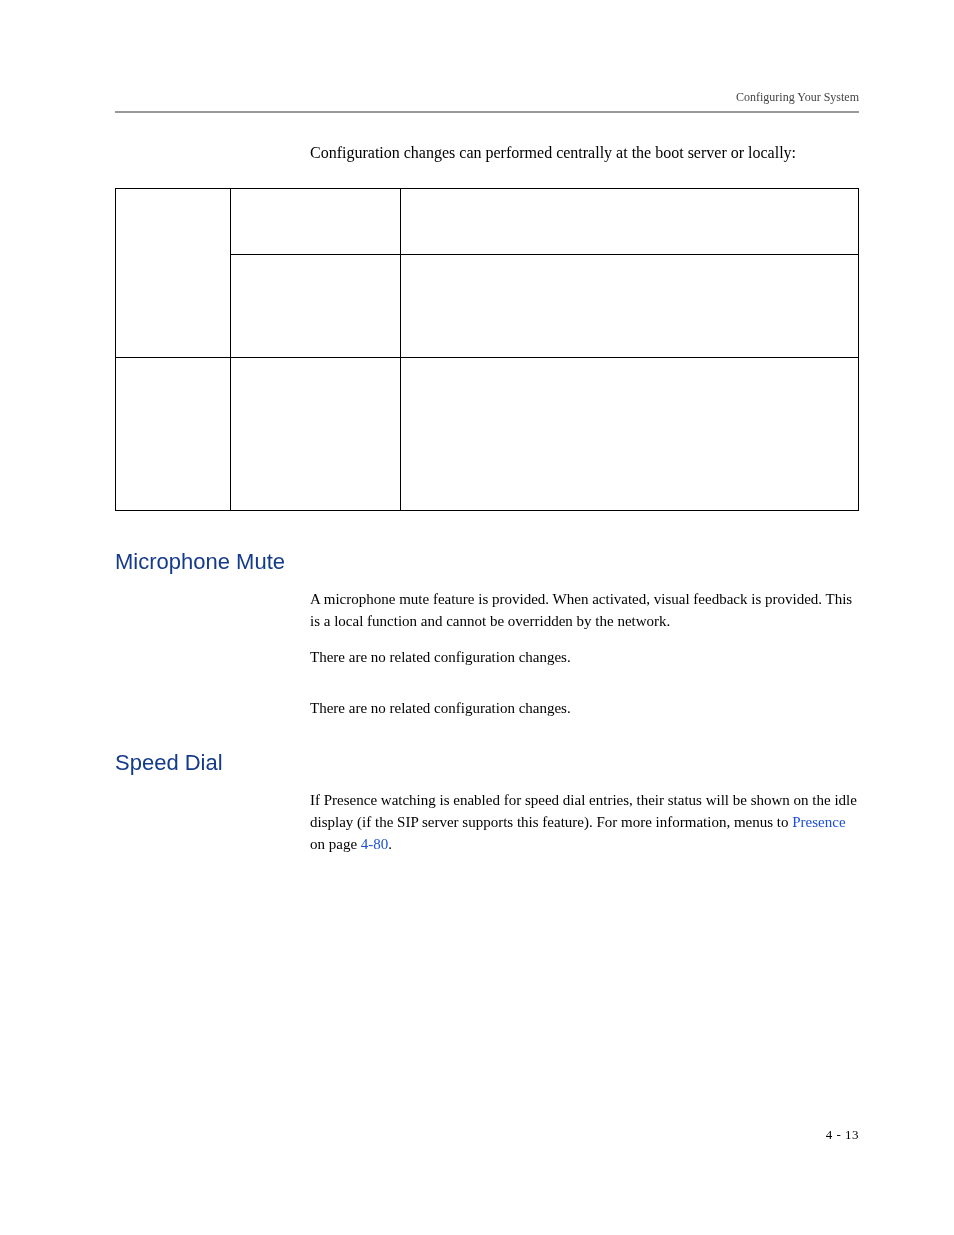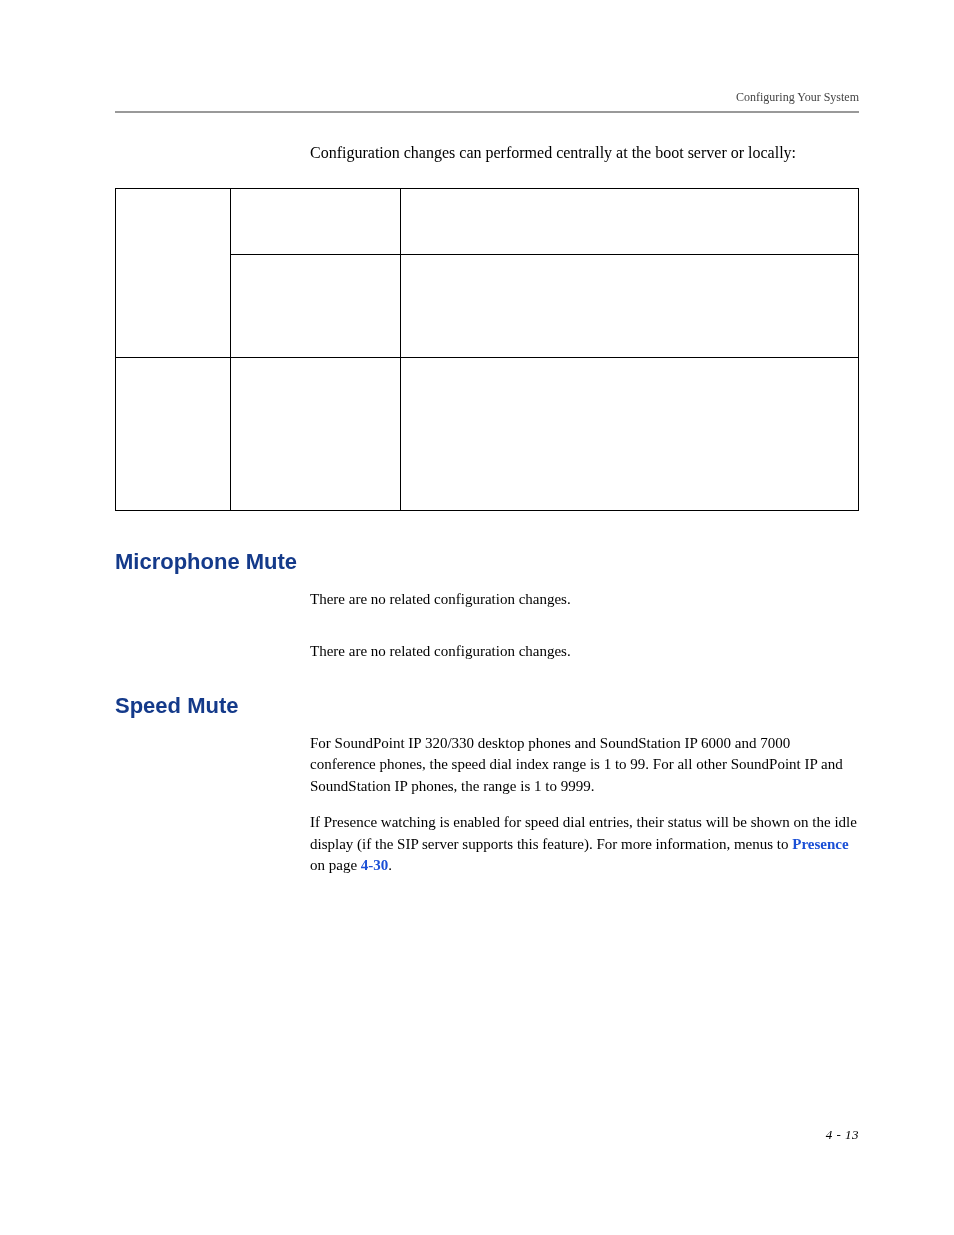--- a/index.html
+++ b/index.html
@@ -45,48 +45,46 @@
   }
   table.cfg col.c1 { width: 115px; }
   table.cfg col.c2 { width: 170px; }
   
   table.cfg tr.r1 td { height: 63px; }
   table.cfg tr.r2 td { height: 100px; }
   table.cfg tr.r3 td { height: 150px; }
   
   h2.sec-title {
     font-family: Futura, "Century Gothic", "Trebuchet MS", Arial, sans-serif;
-    font-weight: 700;
+    font-weight: 400;
     font-size: 22px;
     color: #143a8a;
     margin: 8px 0 14px 0;
   }
   .body-block {
     margin-left: 195px;
     font-size: 15px;
     line-height: 1.45;
   }
   .body-block p {
     margin: 0 0 14px 0;
   }
   .section {
     margin-bottom: 30px;
   }
   a.xref {
     color: #1a4fd6;
     text-decoration: none;
-    font-weight: bold;
   }
   .page-num {
     position: absolute;
     bottom: 92px;
     right: 95px;
     font-size: 13px;
     letter-spacing: 0.5px;
-    font-style: italic;
   }
 </style>
 </head>
 <body>
 
 <div class="page">
 
   <div class="running-head">Configuring Your System</div>
   <hr class="top-rule">
 
@@ -112,35 +110,35 @@
       <td></td>
       <td></td>
       <td></td>
     </tr>
   </tbody>
     </table>
 
   <div class="section">
     <h2 class="sec-title">Microphone Mute</h2>
     <div class="body-block">
+      <p>A microphone mute feature is provided. When activated, visual feedback is provided. This is a local function and cannot be overridden by the network.</p>
       <p>There are no related configuration changes.</p>
     </div>
   </div>
 
   <div class="section">
     <div class="body-block">
       <p>There are no related configuration changes.</p>
     </div>
   </div>
 
   <div class="section">
-    <h2 class="sec-title">Speed Mute</h2>
+    <h2 class="sec-title">Speed Dial</h2>
     <div class="body-block">
-      <p>For SoundPoint IP 320/330 desktop phones and SoundStation IP 6000 and 7000 conference phones, the speed dial index range is 1 to 99. For all other SoundPoint IP and SoundStation IP phones, the range is 1 to 9999.</p>
       <p>
-        <span>If Presence watching is enabled for speed dial entries, their status will be shown on the idle display (if the SIP server supports this feature). For more information, menus to </span><a href="#" class="xref">Presence</a><span> on page </span><a href="#" class="xref">4-30</a><span>.</span>
+        <span>If Presence watching is enabled for speed dial entries, their status will be shown on the idle display (if the SIP server supports this feature). For more information, menus to </span><a href="#" class="xref">Presence</a><span> on page </span><a href="#" class="xref">4-80</a><span>.</span>
       </p>
     </div>
   </div>
 
   <div class="page-num">4 - 13</div>
 
 </div>
 
 </body></html>

